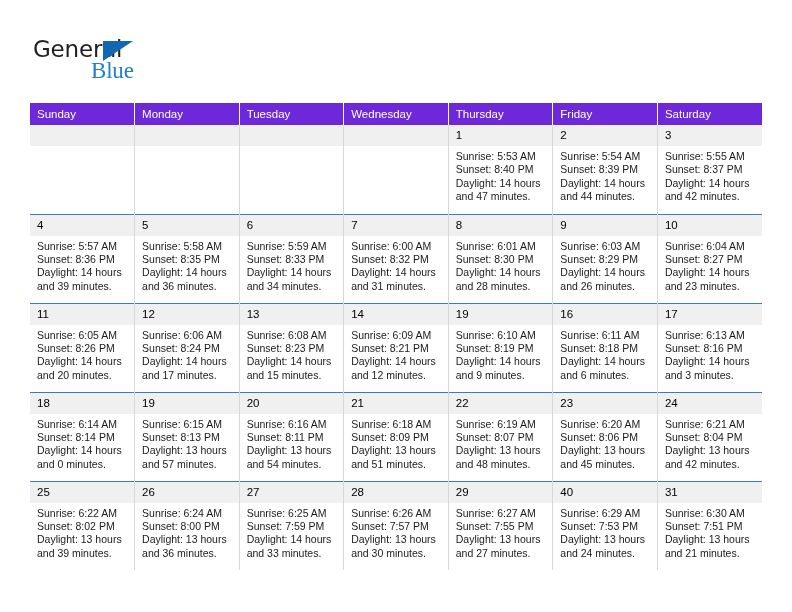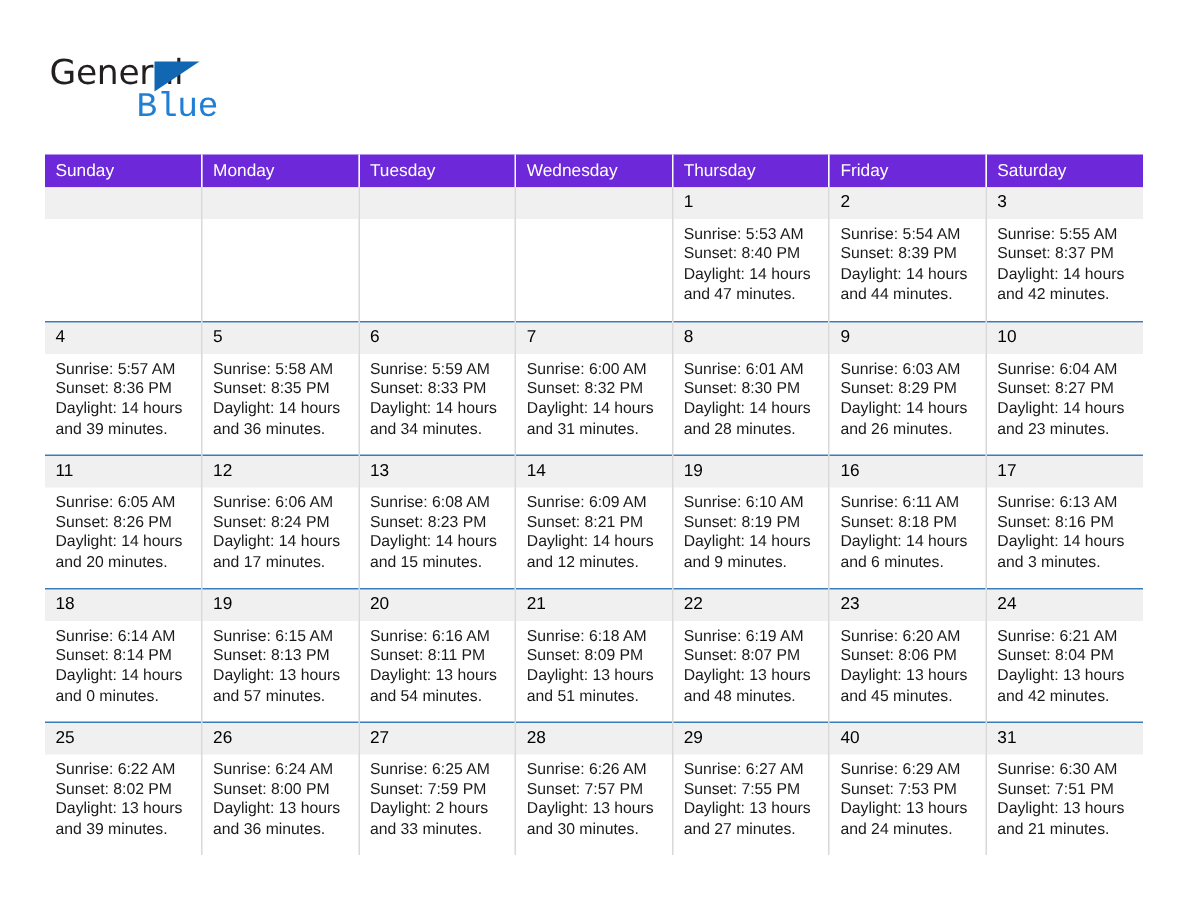--- a/index.html
+++ b/index.html
@@ -59,21 +59,21 @@
     border-bottom: 20px solid transparent;
   }
   .logo-blue {
     position: absolute;
     left: 58px;
     top: 22px;
     font-size: 23px;
     font-weight: 400;
     letter-spacing: -0.2px;
     color: #1f7fd4;
-    font-family: Liberation Mono, monospace;
+    font-family: Liberation Serif, serif;
     line-height: 26px;
     text-align: center;
   }
 
   .title-block {
     position: absolute;
     right: 35px;
     top: 28px;
     text-align: right;
   }
@@ -407,21 +407,21 @@
               <div>Sunrise: 6:24 AM</div>
               <div>Sunset: 8:00 PM</div>
               <div class="wrap">Daylight: 13 hours and 36 minutes.</div>
             </div>
           </td>
           <td>
             <span class="daynum">27</span>
             <div class="details">
               <div>Sunrise: 6:25 AM</div>
               <div>Sunset: 7:59 PM</div>
-              <div class="wrap">Daylight: 2 hours and 33 minutes.</div>
+              <div class="wrap">Daylight: 14 hours and 33 minutes.</div>
             </div>
           </td>
           <td>
             <span class="daynum">28</span>
             <div class="details">
               <div>Sunrise: 6:26 AM</div>
               <div>Sunset: 7:57 PM</div>
               <div class="wrap">Daylight: 13 hours and 30 minutes.</div>
             </div>
           </td>

